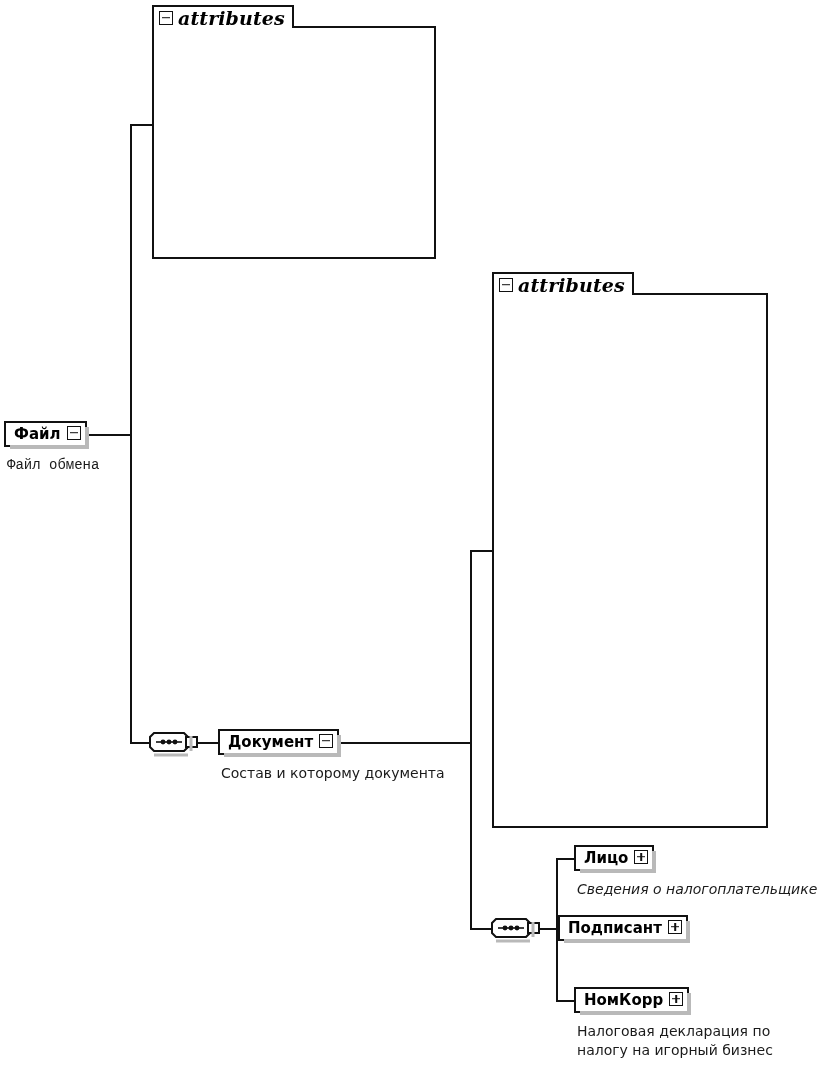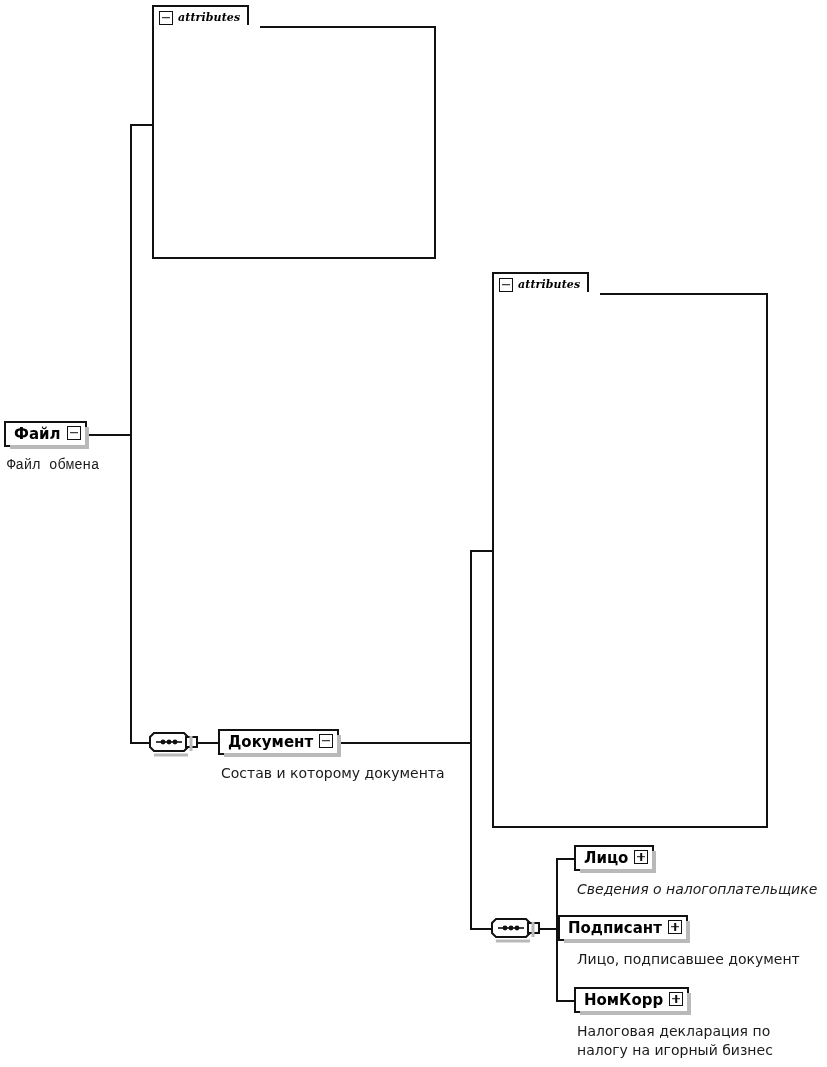--- a/index.html
+++ b/index.html
@@ -36,21 +36,21 @@
     border-bottom: none;
     background: #fff;
     display: flex;
     align-items: center;
     padding: 0 7px 0 5px;
     z-index: 3;
   }
   .attrbox .tab .tab-label {
     font-style: italic;
     font-weight: 600;
-    font-size: 11px;
+    font-size: 19px;
     letter-spacing: 0.1px;
     margin-left: 5px;
     font-family: "DejaVu Serif", "Liberation Serif", serif;
   }
   .attrbox .body {
     position: absolute;
     left: 0;
     border: 2px solid #111;
     background: #fff;
     z-index: 2;
@@ -293,21 +293,20 @@
   <div class="elnode" style="left:574px; top:845px;">
     <span class="el-label">Лицо</span>
     <span class="pm"><span class="pmbox plus"></span></span>
   </div>
   <div class="eldoc" style="left:577px; top:880px; width:250px;font-style:italic;">Сведения о налогоплательщике</div>
 
   <div class="elnode" style="left:558px; top:915px;">
     <span class="el-label">Подписант</span>
     <span class="pm"><span class="pmbox plus"></span></span>
   </div>
-  <div class="eldoc" style="left:577px; top:950px; width:250px;">Лицо, подписавшее документ</div>
 
   <div class="elnode" style="left:574px; top:987px;">
     <span class="el-label">НомКорр</span>
     <span class="pm"><span class="pmbox plus"></span></span>
   </div>
   <div class="eldoc" style="left:577px; top:1022px; width:260px;">Налоговая декларация по
 налогу на игорный бизнес</div>
 
 </div>
 

